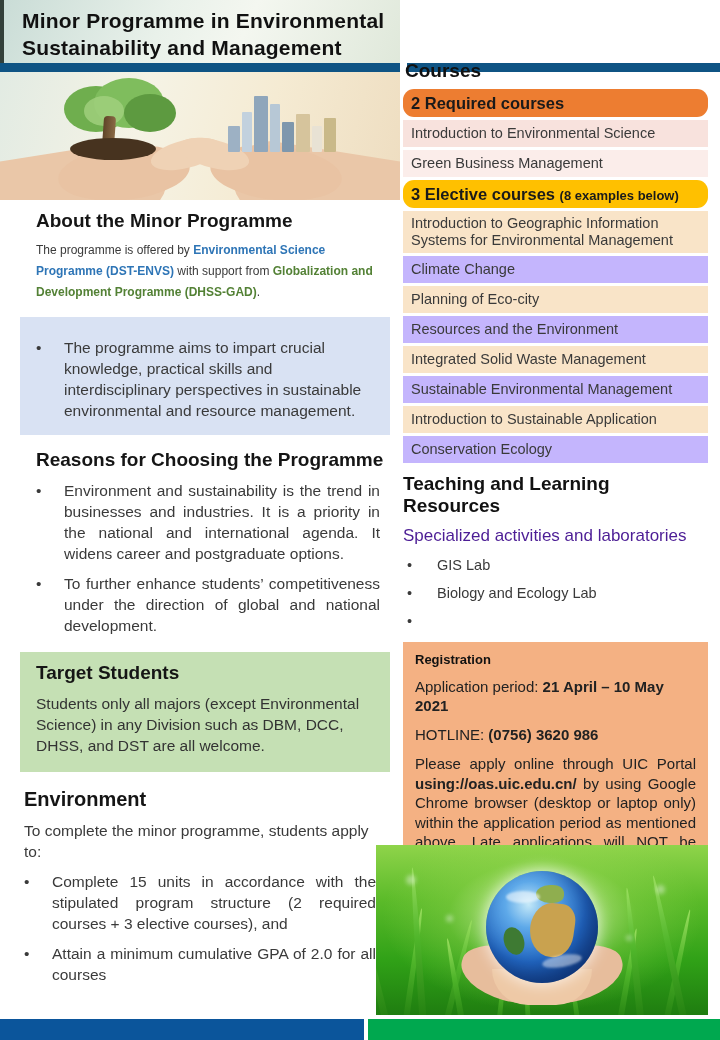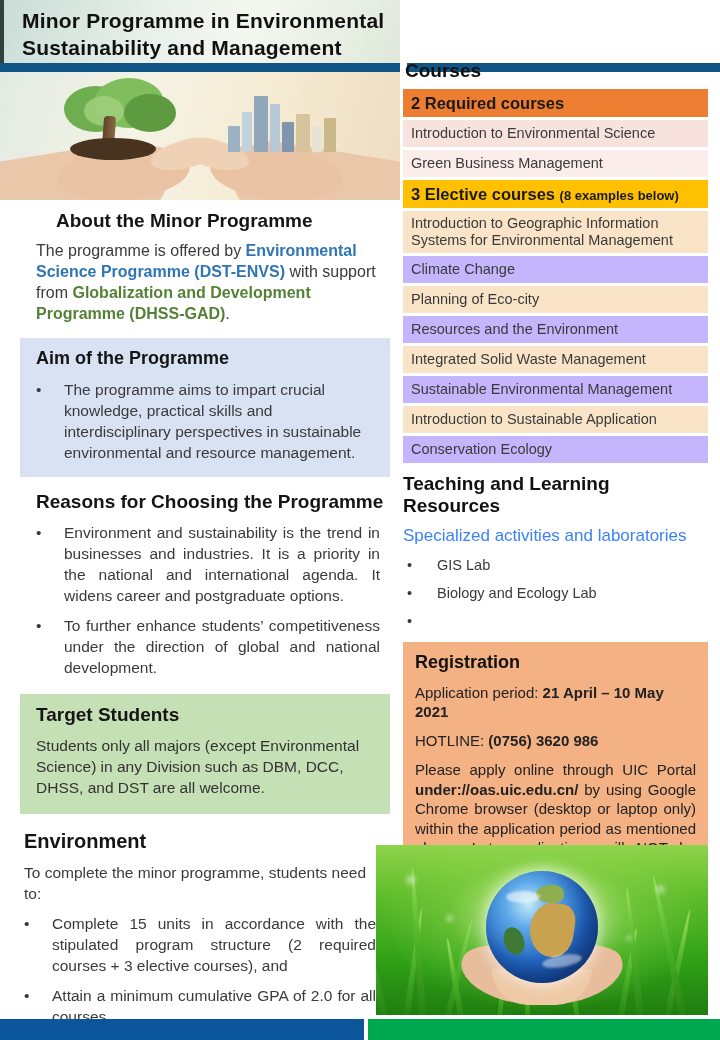--- a/index.html
+++ b/index.html
@@ -47,22 +47,22 @@
   .b3 { width:14px; height:56px; background:#8fa6bb; }
   .b4 { width:10px; height:48px; background:#b7c8d6; }
   .b5 { width:12px; height:30px; background:#7e97ad; }
   .b6 { width:14px; height:38px; background:#d6c49c; }
   .b7 { width:10px; height:26px; background:#e8e2d4; }
   .b8 { width:12px; height:34px; background:#c9b989; }
 
   
   .left-col { position:absolute; left:0; top:200px; width:400px; }
   .sec-heading { font-size:19px; font-weight:bold; color:#151515; }
-  .about-heading { margin:10px 14px 0 56px; }
-  .about-para { margin:8px 16px 10px 36px; font-size:16px; line-height:21px; color:#3a3a3a; }
+  .about-heading { margin:10px 14px 0 36px; }
+  .about-para { margin:8px 16px 10px 36px; font-size:12px; line-height:21px; color:#3a3a3a; }
   .txt-env { color:#2E75B6; font-weight:bold; }
   .txt-gad { color:#538135; font-weight:bold; }
   .aim-box { margin:14px 10px 0 20px; background:#D9E2F3; padding:10px 14px 14px 16px; }
   .aim-box .sec-heading { font-size:18px; }
   .bullet-row { display:flex; margin-top:9px; font-size:15.5px; line-height:21px; color:#3a3a3a; }
   .bullet-dot { width:28px; flex:0 0 28px; text-align:left; }
   .aim-box .bullet-row { margin-top:10px; }
   .reasons-heading { margin:14px 14px 0 36px; }
   .reasons-bullets { margin:4px 20px 0 36px; }
   .reasons-bullets .bullet-text { text-align:justify; }
@@ -70,38 +70,38 @@
   .target-text { margin-top:9px; font-size:15.5px; line-height:21px; color:#333; }
   .req-heading { margin:16px 14px 0 24px; font-size:20px; }
   .req-intro { margin:9px 30px 0 24px; font-size:15.5px; line-height:21px; color:#3a3a3a; }
   .req-bullets { margin:2px 24px 0 24px; }
   .req-bullets .bullet-text { text-align:justify; }
 
   
   .right-col { position:absolute; left:403px; top:55px; width:305px; }
   .courses-heading { margin:5px 0 0 2px; font-size:19px; font-weight:bold; color:#111; }
   .cat-bar { margin-top:7px; height:28px; line-height:28px; padding-left:8px;
-    font-size:16.5px; font-weight:bold; color:#1a1a1a; }
+    font-size:16.5px; font-weight:bold; color:#1a1a1a;border-radius:11px; }
   .required-bar { background:#ED7D31; }
   .elective-bar { background:#FFC000; margin-top:3px; }
   .elective-note { font-size:13px; }
   .course-row { margin-top:3px; padding:4px 8px; font-size:14.5px; color:#3a3a3a;
     display:flex; align-items:center; min-height:27px; line-height:17px; }
   .req-row-a { background:#F8E2DD; }
   .req-row-b { background:#FBEDEA; }
   .ele-row-a { background:#F9E4C8; }
   .ele-row-b { background:#c4b5fd; }
   .teach-heading { margin:10px 0 0 0; font-size:19px; font-weight:bold; color:#111; }
-  .teach-sub { margin-top:9px; font-size:17px; color:#3b82f6; }
+  .teach-sub { margin-top:9px; font-size:17px; color:#4c1d95; }
   .teach-bullets { margin-top:4px; }
   .teach-bullets .bullet-row { font-size:14.5px; margin-top:10px; line-height:18px; }
   .teach-bullets .bullet-dot { flex:0 0 34px; padding-left:4px; }
 
   .reg-box { margin-top:12px; background:#F4B183; padding:10px 12px 14px 12px; }
-  .reg-heading { font-size:18px; font-weight:bold; color:#111; }
+  .reg-heading { font-size:13px; font-weight:bold; color:#111; }
   .reg-line { margin-top:10px; font-size:15px; color:#222; line-height:19px; }
   .reg-bold { font-weight:bold; }
   .reg-para { margin-top:10px; font-size:15px; color:#222; line-height:19.5px; text-align:justify; }
 
   
   .earth-img { position:absolute; left:376px; top:845px; width:332px; height:170px; overflow:hidden;
     background:
       radial-gradient(ellipse at 50% 42%, rgba(240,255,190,.85) 0%, rgba(150,215,80,.35) 40%, rgba(0,0,0,0) 68%),
       linear-gradient(180deg,#8fd44a 0%,#5cbb2a 32%,#30a117 68%,#1f7d10 100%); }
   .blade { position:absolute; bottom:-12px; border-radius:50% 50% 0 0 / 100% 100% 0 0;
@@ -186,21 +186,20 @@
         <div class="b8"></div>
     </div>
   </div>
 
   <div class="left-col">
 
     <div class="sec-heading about-heading">About the Minor Programme</div>
     <p class="about-para"><span>The programme is offered by </span><span class="txt-env">Environmental Science Programme (DST-ENVS)</span><span> with support from </span><span class="txt-gad">Globalization and Development Programme (DHSS-GAD)</span><span>.</span></p>
 
     <div class="aim-box">
-      <div class="sec-heading">Aim of the Programme</div>
       <div class="bullet-row">
         <span class="bullet-dot">•</span>
         <span class="bullet-text">The programme aims to impart crucial knowledge, practical skills and interdisciplinary perspectives in sustainable environmental and resource management.</span>
       </div>
     </div>
 
     <div class="sec-heading reasons-heading">Reasons for Choosing the Programme</div>
     <div class="reasons-bullets">
       <div class="bullet-row">
         <span class="bullet-dot">•</span>
@@ -211,21 +210,21 @@
         <span class="bullet-text">To further enhance students’ competitiveness under the direction of global and national development.</span>
       </div>
     </div>
 
     <div class="target-box">
       <div class="sec-heading">Target Students</div>
       <div class="target-text">Students only all majors (except Environmental Science) in any Division such as DBM, DCC, DHSS, and DST are all welcome.</div>
     </div>
 
     <div class="sec-heading req-heading">Environment</div>
-    <p class="req-intro">To complete the minor programme, students need to:</p>
+    <p class="req-intro">To complete the minor programme, students apply to:</p>
     <div class="req-bullets">
       <div class="bullet-row">
         <span class="bullet-dot">•</span>
         <span class="bullet-text">Complete 15 units in accordance with the stipulated program structure (2 required courses + 3 elective courses), and</span>
       </div>
       <div class="bullet-row">
         <span class="bullet-dot">•</span>
         <span class="bullet-text">Attain a minimum cumulative GPA of 2.0 for all courses</span>
       </div>
     </div>
@@ -261,21 +260,21 @@
       </div>
       <div class="bullet-row">
         <span class="bullet-dot">•</span>
       </div>
     </div>
 
     <div class="reg-box">
       <div class="reg-heading">Registration</div>
       <div class="reg-line"><span>Application period: </span><span class="reg-bold">21 April – 10 May 2021</span></div>
       <div class="reg-line"><span>HOTLINE: </span><span class="reg-bold">(0756) 3620 986</span></div>
-      <p class="reg-para"><span>Please apply online through UIC Portal </span><span class="reg-bold">under://oas.uic.edu.cn/</span><span> by using Google Chrome browser (desktop or laptop only) within the application period as mentioned above. Late applications will NOT be accepted.</span></p>
+      <p class="reg-para"><span>Please apply online through UIC Portal </span><span class="reg-bold">using://oas.uic.edu.cn/</span><span> by using Google Chrome browser (desktop or laptop only) within the application period as mentioned above. Late applications will NOT be accepted.</span></p>
     </div>
   </div>
 
   <div class="earth-img">
     <div class="blade g1"></div>
       <div class="blade g2"></div>
       <div class="blade g3"></div>
     <div class="blade g4"></div>
       <div class="blade g5"></div>
       <div class="blade g6"></div>

